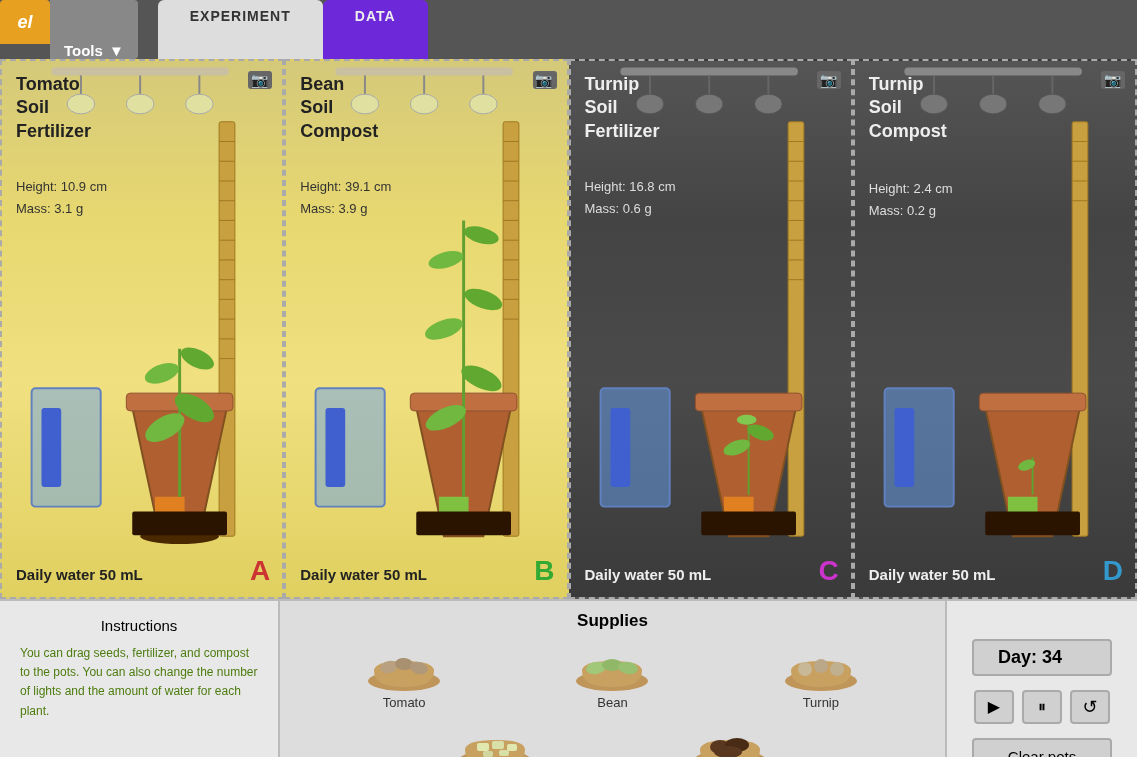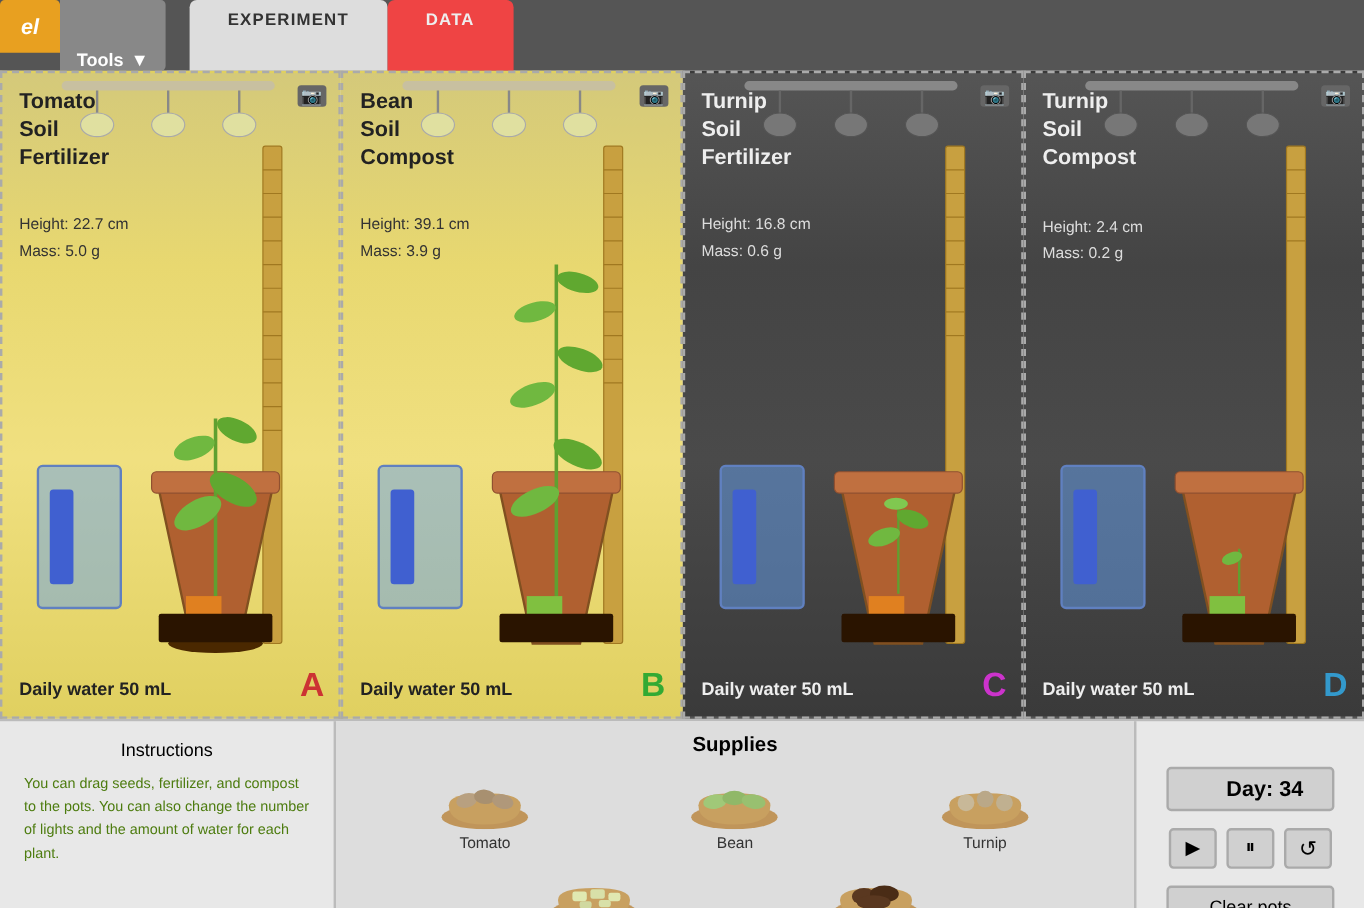--- a/index.html
+++ b/index.html
@@ -39,21 +39,21 @@
       padding: 8px 32px;
       font-size: 14px; font-weight: bold;
       cursor: pointer;
       border-radius: 6px 6px 0 0;
       letter-spacing: 1px;
     }
     .tab-active {
       background: #ddd; color: #333;
     }
     .tab-inactive {
-      background: #ef4444; color: #eee;
+      background: #6d28d9; color: #eee;
     }
 
     
     .experiment-area {
       display: flex;
       background: #eee;
       height: 540px;
     }
 
     
@@ -146,21 +146,21 @@
       padding: 14px 16px;
       display: flex; flex-direction: column; gap: 14px; align-items: center;
       justify-content: center;
     }
     .day-display {
       background: #d0d0d0;
       border: 2px solid #aaa;
       border-radius: 4px;
       padding: 6px 24px;
       font-size: 18px; font-weight: bold;
-      width: 140px; text-align: right;
+      width: 140px; text-align: left;
     }
     .playback-controls {
       display: flex; gap: 8px; align-items: center;
     }
     .ctrl-btn {
       width: 40px; height: 34px;
       background: #d0d0d0;
       border: 2px solid #aaa;
       border-radius: 4px;
       display: flex; align-items: center; justify-content: center;
@@ -210,22 +210,22 @@
 <div class="experiment-area">
 
   <div class="pot-panel pot-panel-light" style="position:relative;">
     <span class="camera-icon"></span>
     <div class="pot-label">
       <span>Tomato</span><br>
       <span>Soil</span><br>
       <span>Fertilizer</span>
     </div>
     <div class="pot-stats" style="top:115px;">
-      <div>Height: 22.7 cm</div>
-      <div>Mass: 5.0 g</div>
+      <div>Height: 10.9 cm</div>
+      <div>Mass: 3.1 g</div>
     </div>
 
     <svg class="illustration" viewBox="0 0 284 540" xmlns="http://www.w3.org/2000/svg">
 
       <rect x="50" y="5" width="180" height="8" rx="4" fill="#c8c0a0"></rect>
       <line x1="80" y1="13" x2="80" y2="35" stroke="#888" stroke-width="2"></line>
       <ellipse cx="80" cy="42" rx="14" ry="10" fill="#e0e0a0" stroke="#aaa" stroke-width="1"></ellipse>
       <line x1="140" y1="13" x2="140" y2="35" stroke="#888" stroke-width="2"></line>
       <ellipse cx="140" cy="42" rx="14" ry="10" fill="#e0e0a0" stroke="#aaa" stroke-width="1"></ellipse>
       <line x1="200" y1="13" x2="200" y2="35" stroke="#888" stroke-width="2"></line>

